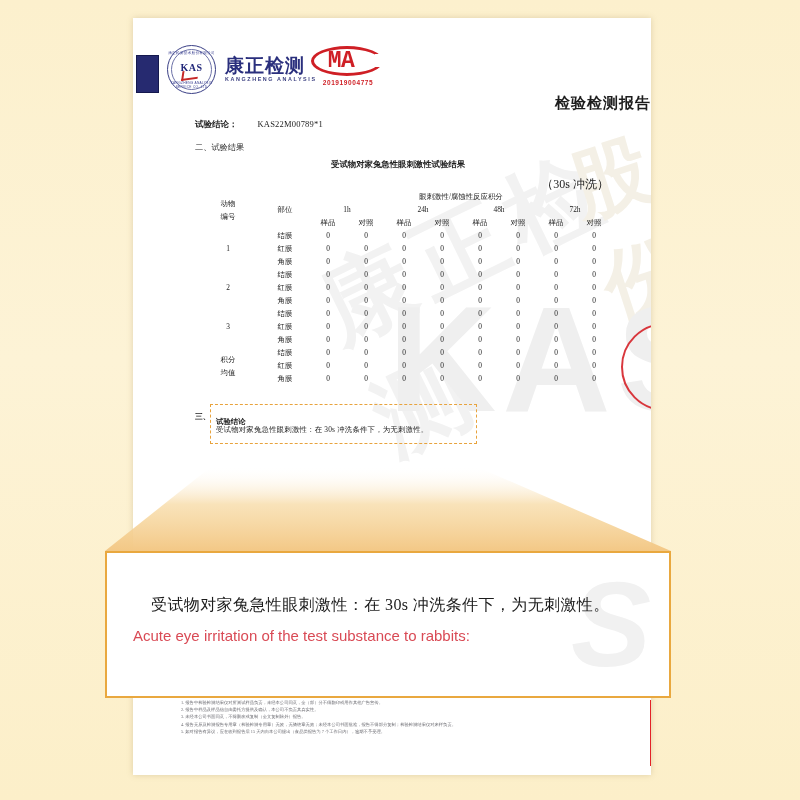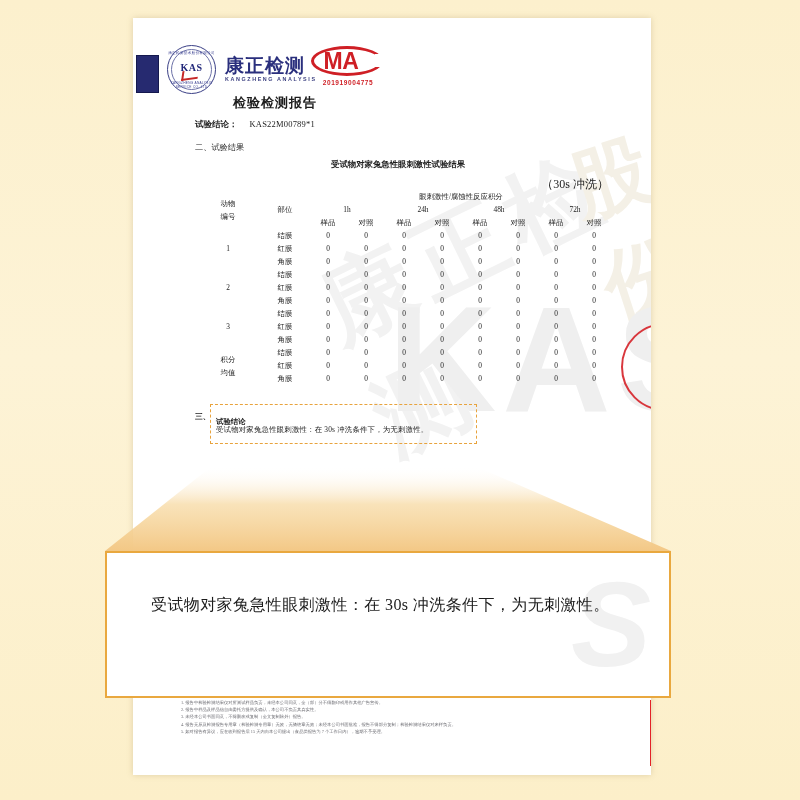--- a/index.html
+++ b/index.html
@@ -138,51 +138,51 @@
     border: 3px solid #cf1f25;
     border-radius: 50%/50%;
   }
   .cma .letters {
     position: absolute; left: 0; right: 12px; top: 3px;
     text-align: center;
     font-size: 23px; font-weight: 700;
     color: #cf1f25;
     line-height: 24px;
     letter-spacing: -.5px;
-    font-family: Liberation Sans, sans-serif;
+    font-family: Liberation Mono, monospace;
   }
   .cma .gap {
     position: absolute; right: -2px; top: 8px;
     width: 10px; height: 13px;
     background: #fff;
   }
   .cma-num {
     position: absolute; left: 176px; top: 61px;
     width: 78px; text-align: center;
     font-size: 6.5px; font-weight: 700;
     color: #cf1f25;
     letter-spacing: .6px;
   }
 
   .doc-title {
     position: absolute; left: 0; right: 0; top: 76px;
-    text-align: left;
-    font-size: 13px; font-weight: 700;
+    text-align: right;
+    font-size: 15px; font-weight: 700;
     color: #1d1d1d;
     letter-spacing: 1px;
     font-family: "Liberation Serif", serif;
     padding-left: 100px;
   }
   .report-no {
     position: absolute; left: 62px; top: 101px;
     font-size: 8.5px; font-weight: 700;
     color: #222;
     font-family: "Liberation Serif", serif;
   }
-  .report-no .val { font-weight: 400; margin-left: 12px; letter-spacing: .2px;}
+  .report-no .val { font-weight: 400; margin-left: 20px; letter-spacing: .2px;}
 
   .sec-results {
     position: absolute; left: 62px; top: 124px;
     font-size: 8.2px; font-weight: 400; color: #1e1e1e;
     font-family: "Liberation Serif", serif;
   }
   .tbl-title {
     position: absolute; left: 0; right: 0; top: 141px;
     text-align: center;
     font-size: 8.4px; font-weight: 700; color: #1e1e1e;
@@ -600,15 +600,16 @@
         <stop offset="45%" stop-color="#f7d9a2" stop-opacity=".75"></stop>
         <stop offset="100%" stop-color="#f3c886" stop-opacity="1"></stop>
       </linearGradient>
     </defs>
     <polygon points="212,466 475,466 671,551 105,551" fill="url(#lg)"></polygon>
   </svg>
 
   <div class="callout">
     <div class="co-wm">S</div>
     <div class="co-line2">受试物对家兔急性眼刺激性：在 30s 冲洗条件下，为无刺激性。</div>
+    <div class="co-line3">Acute eye irritation of the test substance to rabbits:</div>
   </div>
 
 </div>
 
 </body></html>

